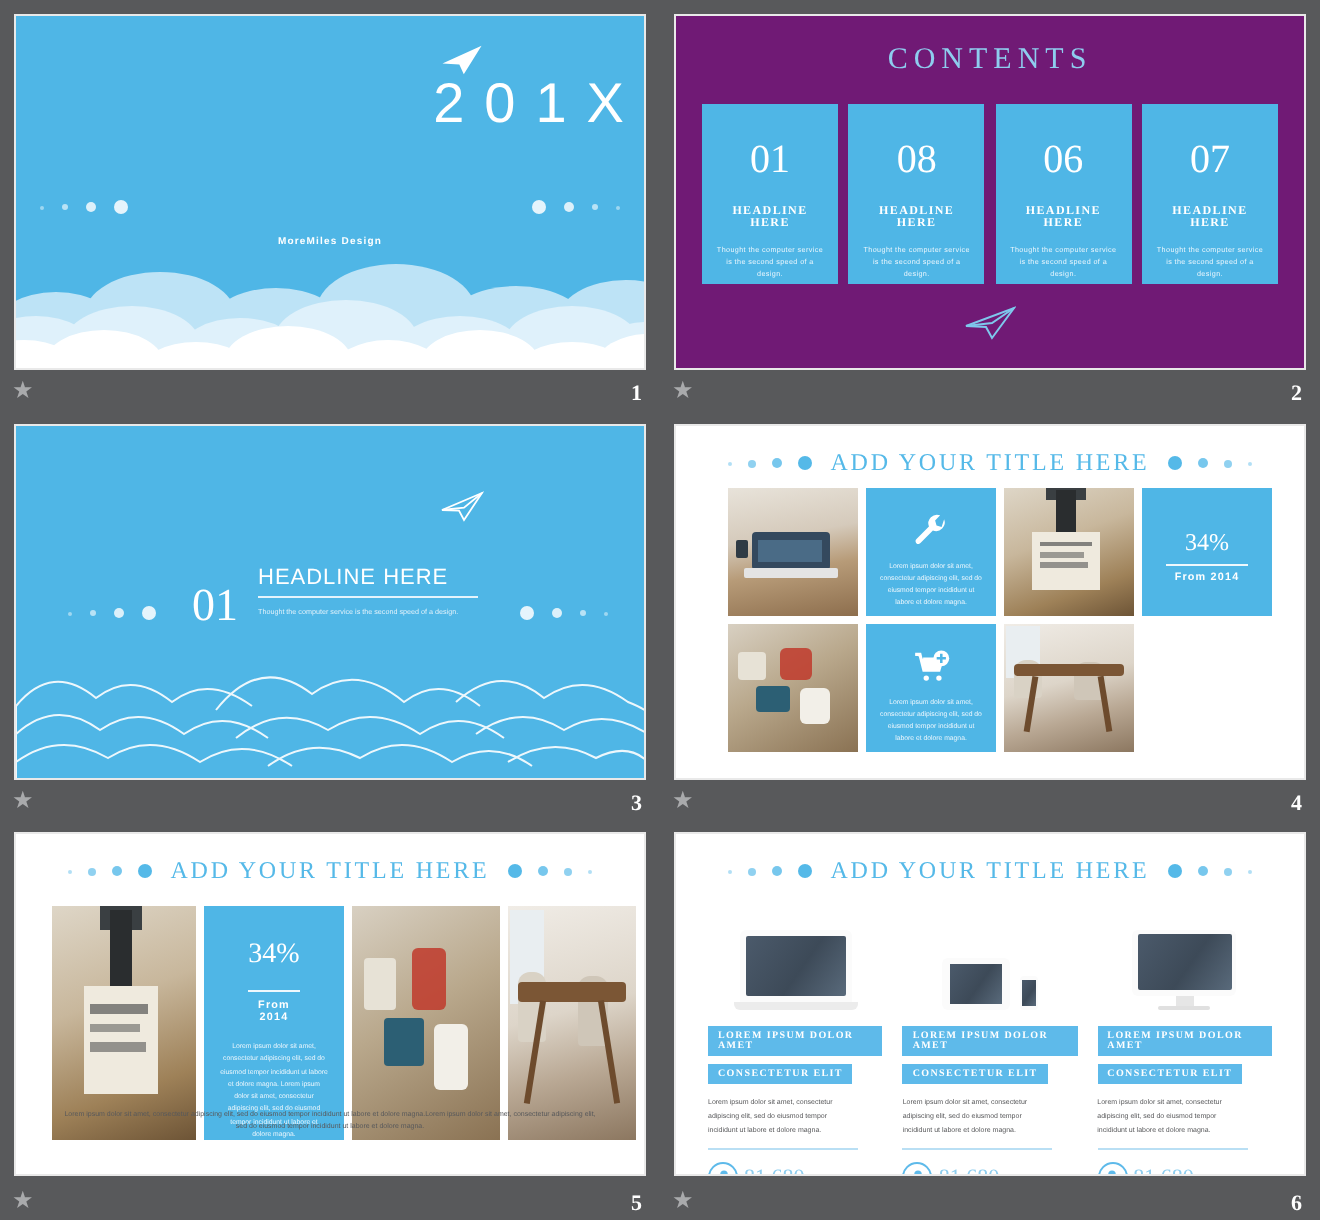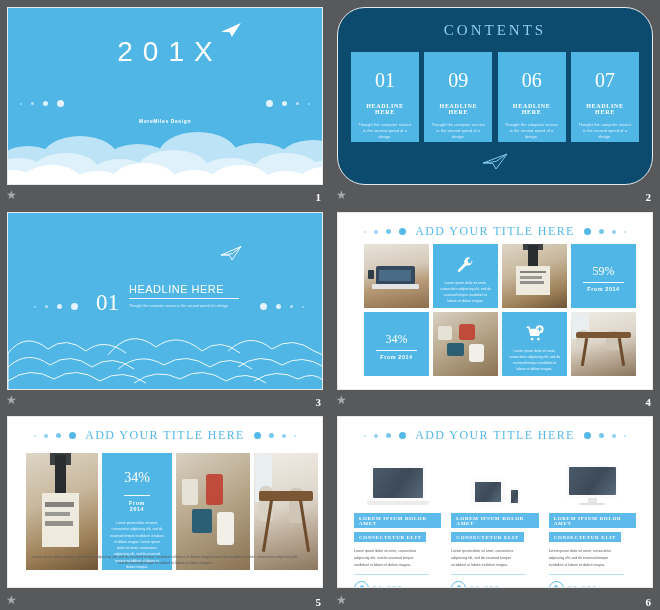--- a/index.html
+++ b/index.html
@@ -51,21 +51,21 @@
     color: #ffffff;
     font-size: 11px;
     font-weight: bold;
     font-family: "Liberation Serif", serif;
   }
 
   
   .s1 { background: #4fb6e6; }
   .s1 .year {
     position: absolute; top: 28px; left: 0; right: 0;
-    text-align: center;
+    text-align: right;
     color: #ffffff;
     font-size: 28px;
     letter-spacing: 10px;
     font-family: "Liberation Sans", sans-serif;
     font-weight: 300;
     text-indent: 10px;
   }
   .s1 .tagline {
     position: absolute; top: 86px; left: 0; right: 0;
     text-align: center;
@@ -91,21 +91,21 @@
   .d2 { width: 3px; height: 3px; opacity: .6 !important; }
   .d3 { width: 5px; height: 5px; opacity: .8 !important; }
   .d4 { width: 7px; height: 7px; }
   .plane-fill {
     position: absolute; top: 14px; left: 212px;
     width: 22px; height: 16px;
   }
   .clouds { position: absolute; left: 0; right: 0; bottom: 0; height: 58px; }
 
   
-  .s2 { background: #0c4a6e; border-radius: 28px; }
+  .s2 { background: #701a75; }
   .s2 .ttl {
     position: absolute; top: 14px; left: 0; right: 0;
     text-align: center;
     color: #8ecdee;
     font-size: 15px;
     letter-spacing: 3px;
     font-family: "Liberation Serif", serif;
   }
   .s2 .cards {
     position: absolute; top: 44px; left: 13px; right: 13px;
@@ -381,21 +381,21 @@
     <div class="slide s2">
       <div class="ttl">CONTENTS</div>
 
       <div class="cards">
         <div class="ccard">
           <div class="num">01</div>
           <div class="hd">HEADLINE HERE</div>
           <div class="bd">Thought the computer service is the second speed of a design.</div>
         </div>
         <div class="ccard">
-          <div class="num">09</div>
+          <div class="num">08</div>
           <div class="hd">HEADLINE HERE</div>
           <div class="bd">Thought the computer service is the second speed of a design.</div>
         </div>
         <div class="ccard">
           <div class="num">06</div>
           <div class="hd">HEADLINE HERE</div>
           <div class="bd">Thought the computer service is the second speed of a design.</div>
         </div>
         <div class="ccard">
           <div class="num">07</div>
@@ -506,24 +506,20 @@
         <div class="tile">
           <div class="ph ph-desk2">
             <i class="press2"></i>
               <i class="press"></i>
               <i class="bk-page"></i>
             <i class="bk-txt"></i>
               <i class="bk-txt2"></i>
               <i class="bk-txt3"></i>
           </div>
         </div>
-        <div class="tile blue">
-          <div class="pct">59%</div>
-          <div class="from">From  2014</div>
-        </div>
 
         <div class="tile blue">
           <div class="pct">34%</div>
           <div class="from">From  2014</div>
         </div>
         <div class="tile">
           <div class="ph ph-objs">
             <i class="obj-t"></i>
               <i class="obj-r"></i>
               <i class="obj-b"></i>

